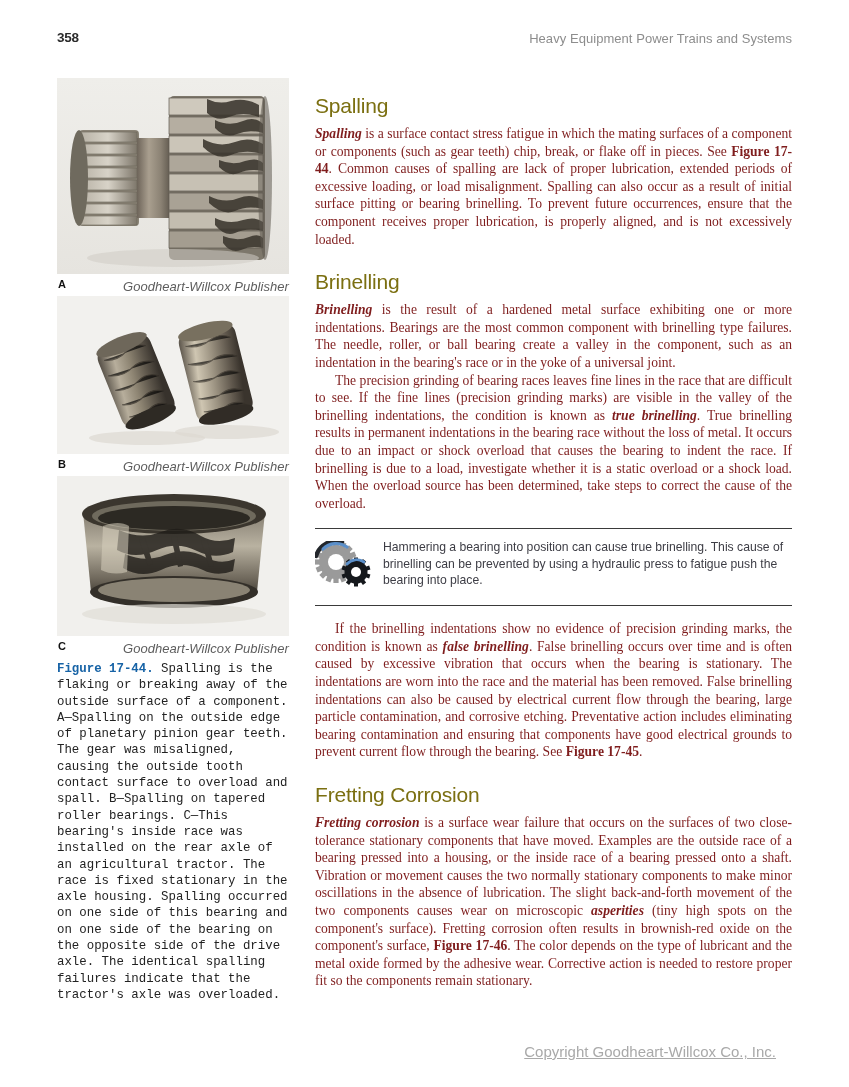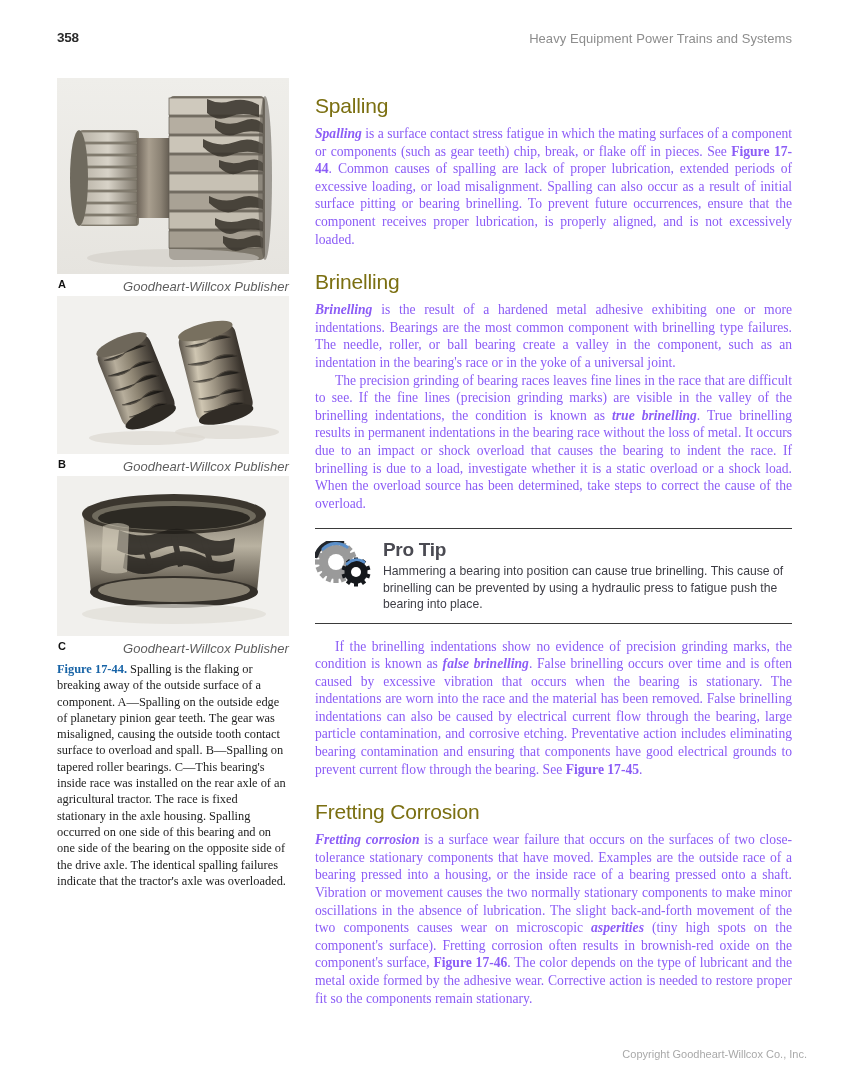--- a/index.html
+++ b/index.html
@@ -93,21 +93,21 @@
     right: 0;
     top: 3px;
     font-family: "Liberation Sans", sans-serif;
     font-style: italic;
     font-size: 13px;
     color: #5d5d5d;
     letter-spacing: 0.05px;
   }
 
   .fig-caption {
-    font-family: Liberation Serif, serif;
+    font-family: Liberation Mono, monospace;
     font-size: 12.4px;
     line-height: 16.3px;
     color: #222;
     margin-top: 3px;
   }
   .fig-number {
     color: #1763a6;
     font-weight: bold;
   }
 
@@ -123,21 +123,21 @@
   }
   h2.section-head.tight-top { margin-top: 0; }
   h2.section-head.spaced { margin-top: 22px; }
 
   p.body-text {
     font-family: "Liberation Serif", serif;
     font-size: 13.6px;
     line-height: 17.6px;
     text-align: justify;
     margin: 0;
-    color: #8b5cf6;
+    color: #7f1d1d;
     hyphens: auto;
   }
   p.body-text + p.body-text { text-indent: 20px; }
   .term { font-weight: bold; font-style: italic; }
   .figref { font-weight: bold; }
 
   
   .pro-tip {
     margin: 16px 0 14px 0;
     border-top: 1.6px solid #3a3a3a;
@@ -166,24 +166,25 @@
     font-size: 12.2px;
     line-height: 16.4px;
     color: #3d3d45;
     margin: 0;
   }
 
   
   .page-footer {
     position: absolute;
     bottom: 27px;
-    right: 42px;
-    font-family: "Liberation Sans", sans-serif;
-    font-size: 11px;
+    right: 73px;
+    font-family: "Liberation Sans", sans-serif;
+    font-size: 15px;
     color: #a9a9a9;
+    text-decoration: underline;
   }
 </style>
 </head>
 <body>
 
 <div class="running-head">
   <div class="folio">358</div>
   <div class="book-title">Heavy Equipment Power Trains and Systems</div>
 </div>
 
@@ -358,21 +359,21 @@
       <span class="fig-number">Figure 17-44.</span><span> Spalling is the flaking or breaking away of the outside surface of a component. A—Spalling on the outside edge of planetary pinion gear teeth. The gear was misaligned, causing the outside tooth contact surface to overload and spall. B—Spalling on tapered roller bearings. C—This bearing's inside race was installed on the rear axle of an agricultural tractor. The race is fixed stationary in the axle housing. Spalling occurred on one side of this bearing and on one side of the bearing on the opposite side of the drive axle. The identical spalling failures indicate that the tractor's axle was overloaded.</span>
     </div>
   </div>
 
   <div class="col-right">
 
     <h2 class="section-head tight-top">Spalling</h2>
     <p class="body-text"><span class="term">Spalling</span><span> is a surface contact stress fatigue in which the mating surfaces of a component or components (such as gear teeth) chip, break, or flake off in pieces. See </span><span class="figref">Figure 17-44</span><span>. Common causes of spalling are lack of proper lubrication, extended periods of excessive loading, or load misalignment. Spalling can also occur as a result of initial surface pitting or bearing brinelling. To prevent future occurrences, ensure that the component receives proper lubrication, is properly aligned, and is not excessively loaded.</span></p>
 
     <h2 class="section-head spaced">Brinelling</h2>
-    <p class="body-text"><span class="term">Brinelling</span><span> is the result of a hardened metal adhesive exhibiting one or more indentations. Bearings are the most common component with brinelling type failures. The needle, roller, or ball bearing create a valley in the component, such as an indentation in the bearing's race or in the yoke of a universal joint.</span></p>
+    <p class="body-text"><span class="term">Brinelling</span><span> is the result of a hardened metal surface exhibiting one or more indentations. Bearings are the most common component with brinelling type failures. The needle, roller, or ball bearing create a valley in the component, such as an indentation in the bearing's race or in the yoke of a universal joint.</span></p>
     <p class="body-text"><span>The precision grinding of bearing races leaves fine lines in the race that are difficult to see. If the fine lines (precision grinding marks) are visible in the valley of the brinelling indentations, the condition is known as </span><span class="term">true brinelling</span><span>. True brinelling results in permanent indentations in the bearing race without the loss of metal. It occurs due to an impact or shock overload that causes the bearing to indent the race. If brinelling is due to a load, investigate whether it is a static overload or a shock load. When the overload source has been determined, take steps to correct the cause of the overload.</span></p>
 
     <div class="pro-tip">
       <div class="pro-tip-icon">
         <svg width="62" height="50" viewBox="0 0 62 50">
 
           <g transform="translate(21,21)">
             <g fill="#9a9a9a">
               <circle r="17"></circle>
               <g>
@@ -416,21 +417,20 @@
                 <rect x="-2" y="-14.5" width="4" height="4.5" transform="rotate(288)"></rect>
                 <rect x="-2" y="-14.5" width="4" height="4.5" transform="rotate(324)"></rect>
               </g>
             </g>
             <circle r="5" fill="#ffffff"></circle>
             <path d="M -9 -8 A 13 13 0 0 1 8 -10" fill="none" stroke="#5b8fc9" stroke-width="2.8" stroke-linecap="round"></path>
           </g>
         </svg>
       </div>
       <div class="pro-tip-content">
-        <p class="pro-tip-title">Pro Tip</p>
         <p class="pro-tip-body">Hammering a bearing into position can cause true brinelling. This cause of brinelling can be prevented by using a hydraulic press to fatigue push the bearing into place.</p>
       </div>
     </div>
 
     <p class="body-text" style="text-indent:20px"><span>If the brinelling indentations show no evidence of precision grinding marks, the condition is known as </span><span class="term">false brinelling</span><span>. False brinelling occurs over time and is often caused by excessive vibration that occurs when the bearing is stationary. The indentations are worn into the race and the material has been removed. False brinelling indentations can also be caused by electrical current flow through the bearing, large particle contamination, and corrosive etching. Preventative action includes eliminating bearing contamination and ensuring that components have good electrical grounds to prevent current flow through the bearing. See </span><span class="figref">Figure 17-45</span><span>.</span></p>
 
     <h2 class="section-head spaced">Fretting Corrosion</h2>
     <p class="body-text"><span class="term">Fretting corrosion</span><span> is a surface wear failure that occurs on the surfaces of two close-tolerance stationary components that have moved. Examples are the outside race of a bearing pressed into a housing, or the inside race of a bearing pressed onto a shaft. Vibration or movement causes the two normally stationary components to make minor oscillations in the absence of lubrication. The slight back-and-forth movement of the two components causes wear on microscopic </span><span class="term">asperities</span><span> (tiny high spots on the component's surface). Fretting corrosion often results in brownish-red oxide on the component's surface, </span><span class="figref">Figure 17-46</span><span>. The color depends on the type of lubricant and the metal oxide formed by the adhesive wear. Corrective action is needed to restore proper fit so the components remain stationary.</span></p>
   </div>
 </div>

